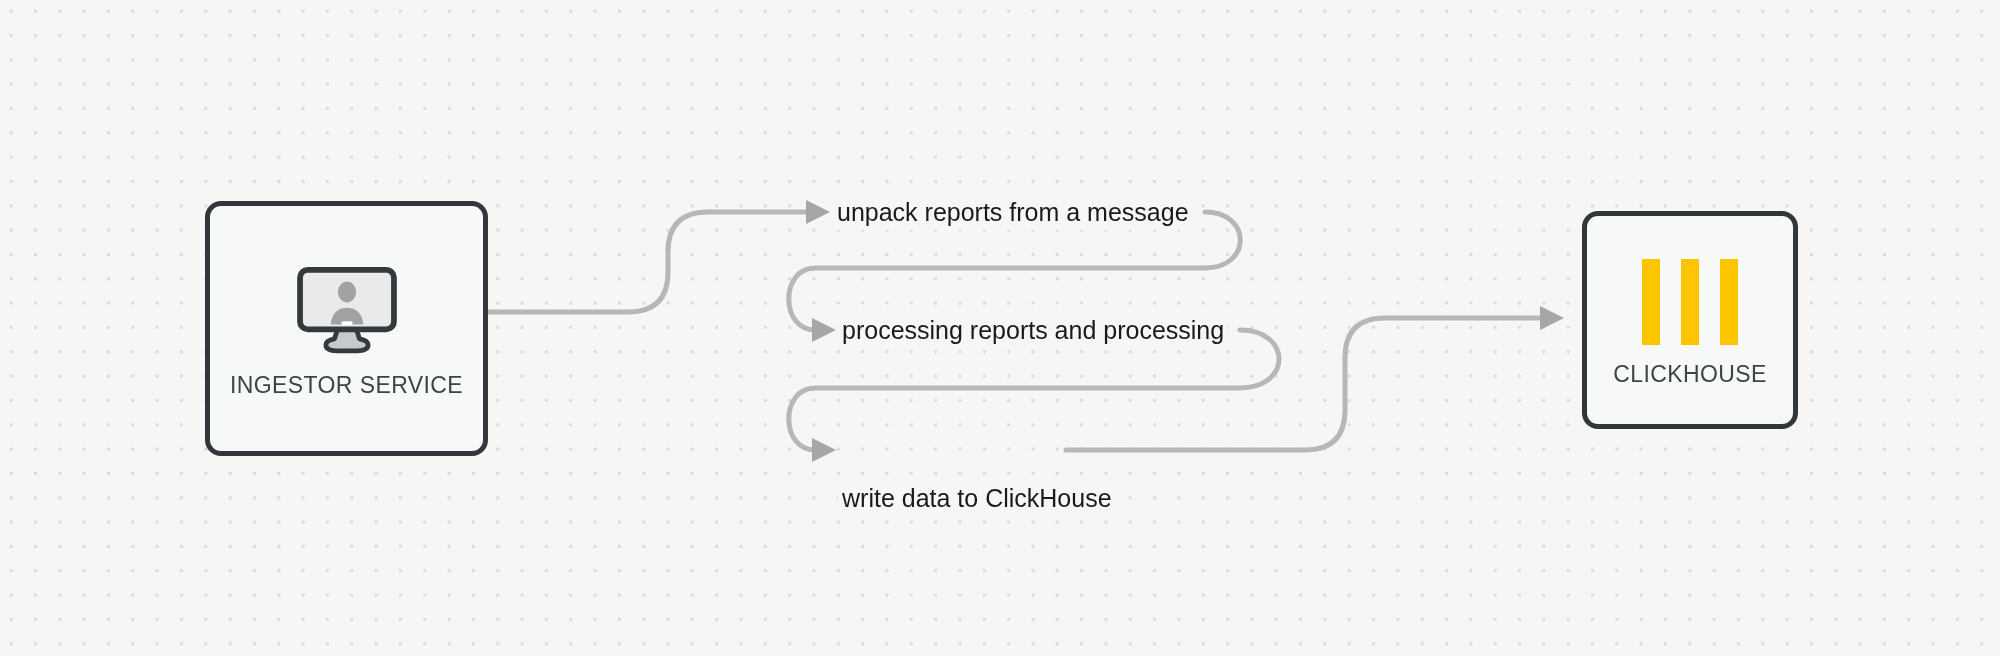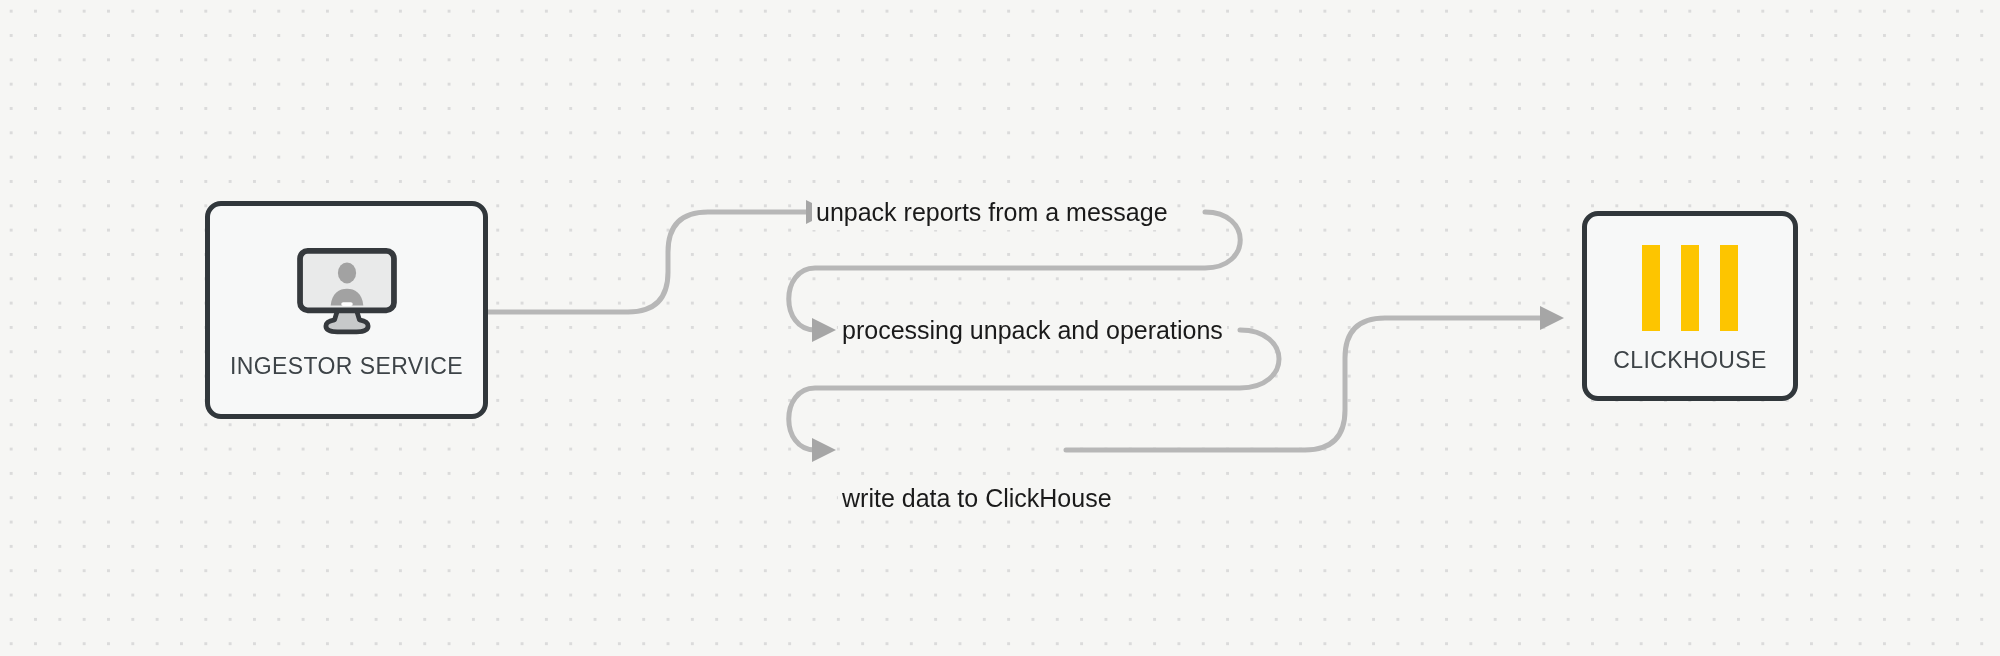--- a/index.html
+++ b/index.html
@@ -18,22 +18,22 @@
   .connector{fill:none;stroke:var(--line,#b7b7b7);stroke-width:5;stroke-linecap:round;}
   .arrowhead{fill:var(--arrow,#a6a6a6);stroke:none;}
 
   .node{
     position:absolute;box-sizing:border-box;
     background:var(--node-fill,#f7f8f8);
     border:5px solid var(--node-border,#31373b);
     border-radius:16px;
     display:flex;flex-direction:column;align-items:center;justify-content:center;
   }
-  .node.ingestor{left:205px;top:201px;width:283px;height:218px;gap:15px;padding-top:6px;}
-  .node.clickhouse{left:1582px;top:211px;width:216px;height:190px;gap:18px;padding-top:4px;}
+  .node.ingestor{left:205px;top:201px;width:283px;height:255px;gap:15px;padding-top:6px;}
+  .node.clickhouse{left:1582px;top:211px;width:216px;height:218px;gap:18px;padding-top:4px;}
   .node-label{
     font-size:23px;line-height:1;
     color:var(--node-label,#3d4347);
     letter-spacing:0.4px;white-space:nowrap;
   }
 
   .monitor{width:104px;height:92px;display:block;}
   .mon-screen{fill:var(--icon-light,#e9eaea);stroke:var(--icon-dark,#35393d);stroke-width:6;}
   .mon-person{fill:var(--icon-gray,#a2a2a2);}
   .mon-notch{fill:var(--notch,#ffffff);}
@@ -41,21 +41,21 @@
 
   .ch-bars{display:flex;gap:21px;height:86px;align-items:stretch;}
   .bar{width:18px;background:var(--accent-yellow,#fdc500);display:block;}
 
   .step-label{
     position:absolute;transform:translateY(-50%);
     font-size:25px;line-height:1.2;color:var(--step-text,#1a1a1a);
     background:var(--background,#f6f6f4);
     padding:3px 4px;white-space:nowrap;
   }
-  .s1{left:812px;top:212px;}
+  .s1{left:833px;top:212px;}
   .s2{left:838px;top:330px;}
   .s3{left:838px;top:450px;margin-top:48px;}
 </style>
 </head>
 <body>
 
 <div class="canvas">
 
   <svg class="connector-layer" width="2000" height="656" viewBox="0 0 2000 656" aria-hidden="true">
 
@@ -86,16 +86,16 @@
   <div class="node clickhouse">
     <div class="ch-bars">
       <span class="bar"></span>
       <span class="bar"></span>
       <span class="bar"></span>
     </div>
     <div class="node-label">CLICKHOUSE</div>
   </div>
 
   <div class="step-label s1">unpack reports from a message</div>
-  <div class="step-label s2">processing unpack and operations</div>
+  <div class="step-label s2">processing reports and processing</div>
   <div class="step-label s3">write data to ClickHouse</div>
 
 </div>
 
 </body></html>

